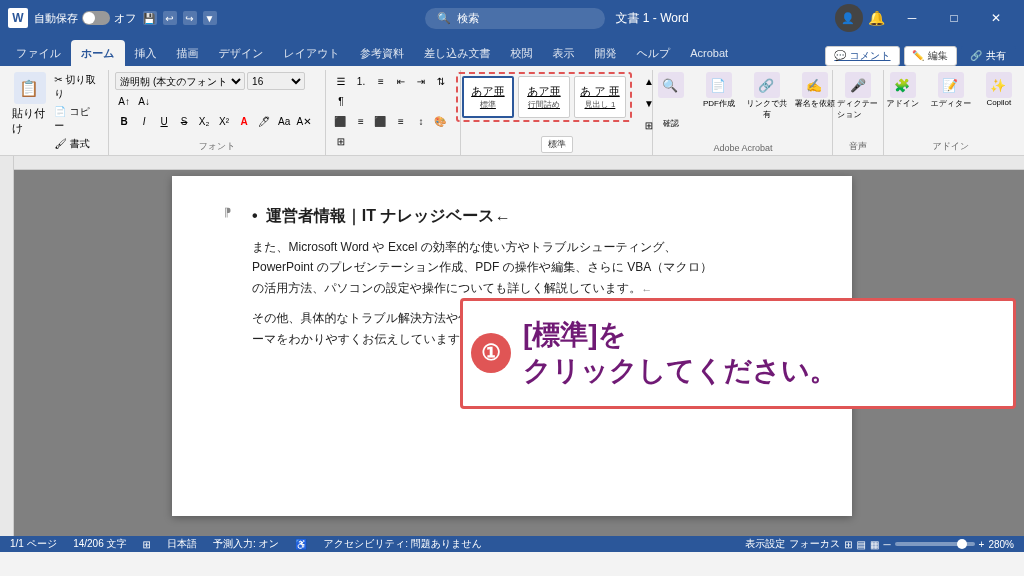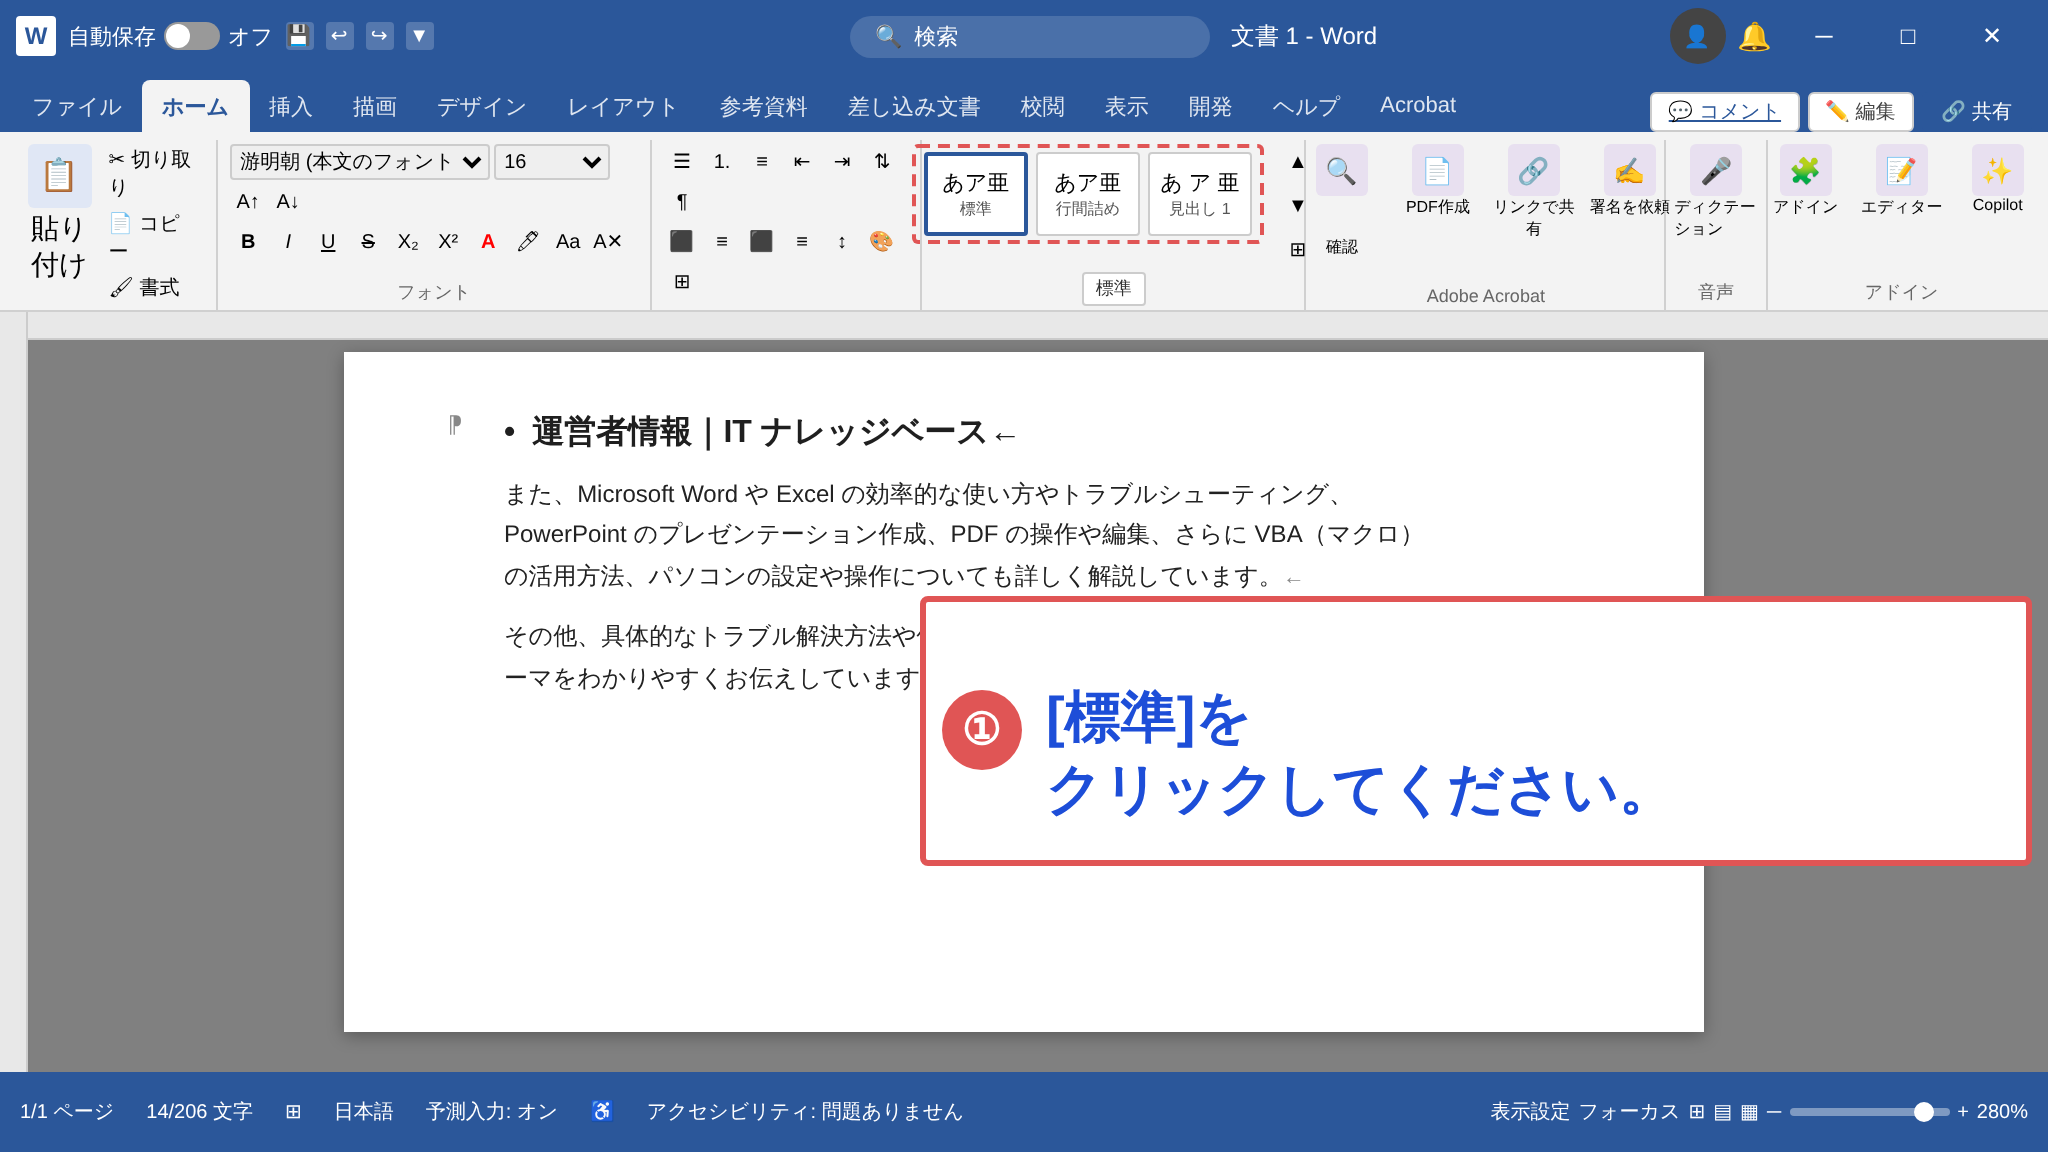--- a/index.html
+++ b/index.html
@@ -74,36 +74,37 @@
       align-items: center;
       border-right: 1px solid #d0d0d0;
       padding: 0 6px;
       min-width: 60px;
     }
     .ribbon-group:last-child { border-right: none; }
     .ribbon-group-content { display: flex; align-items: flex-start; gap: 4px; flex: 1; padding: 2px 0; }
     .ribbon-group-label { font-size: 9px; color: #666; margin-top: 2px; padding-bottom: 2px; }
     .big-btn { width: 40px; display: flex; flex-direction: column; align-items: center; cursor: pointer; gap: 2px; }
     .big-btn-icon { width: 32px; height: 32px; background: #e0e7f5; border-radius: 3px; display: flex; align-items: center; justify-content: center; font-size: 16px; }
-    .big-btn-label { font-size: 14px; text-align: center; }
+    .big-btn-label { font-size: 11px; }
     .small-btns { display: flex; flex-direction: column; gap: 2px; }
     .small-btn { font-size: 10px; padding: 1px 3px; cursor: pointer; border-radius: 2px; }
     .font-row { display: flex; align-items: center; gap: 2px; flex-wrap: wrap; }
     .font-select { width: 130px; height: 18px; font-size: 10px; border: 1px solid #ccc; border-radius: 2px; }
     .font-size-select { width: 58px; height: 18px; font-size: 10px; border: 1px solid #ccc; border-radius: 2px; }
     .format-btn { width: 18px; height: 18px; font-size: 10px; border: 1px solid transparent; border-radius: 2px; cursor: pointer; display: flex; align-items: center; justify-content: center; }
 
     
     .styles-box {
       border: 2px dashed #e05555;
       border-radius: 3px;
       padding: 2px 4px;
       display: flex;
       gap: 4px;
       align-items: flex-start;
+      text-decoration: underline;
     }
     .style-item { display: flex; flex-direction: column; align-items: center; gap: 1px; }
     .style-preview { width: 52px; height: 42px; background: white; border: 1px solid #ccc; display: flex; flex-direction: column; align-items: center; justify-content: center; font-size: 9px; cursor: pointer; border-radius: 2px; }
     .style-preview.active { border: 2px solid #2b579a; }
 
     
     .tooltip-overlay {
       position: absolute;
       top: 142px;
       left: 460px;
@@ -123,21 +124,21 @@
       height: 40px;
       background: #e05555;
       color: white;
       border-radius: 50%;
       display: flex;
       align-items: center;
       justify-content: center;
       font-size: 22px;
       font-weight: bold;
     }
-    .tooltip-text { font-size: 28px; font-weight: bold; color: #1d4ed8; line-height: 1.3; font-family: 'MS Gothic', 'Yu Gothic', sans-serif; margin-top: 24px; }
+    .tooltip-text { font-size: 28px; font-weight: bold; color: #701a75; line-height: 1.3; font-family: 'MS Gothic', 'Yu Gothic', sans-serif; }
 
     
     .doc-area {
       background: #808080;
       flex: 1;
       display: flex;
       justify-content: center;
       padding: 20px 10px;
       overflow: hidden;
       position: relative;
@@ -152,21 +153,21 @@
     }
     .page-marker { position: absolute; left: 52px; top: 28px; font-size: 11px; color: #888; }
     .doc-heading { font-size: 16px; font-weight: bold; color: #1f1f1f; margin-bottom: 10px; font-family: 'Yu Gothic', 'MS Gothic', sans-serif; }
     .doc-heading::before { content: '•'; margin-right: 4px; }
     .doc-para { font-size: 12px; color: #222; line-height: 1.7; margin-bottom: 10px; font-family: 'Yu Gothic', 'MS Gothic', sans-serif; }
     .para-arrow { font-size: 11px; color: #888; }
 
     
     .status-bar {
       background: #2b579a;
-      height: 40px;
+      height: 16px;
       display: flex;
       align-items: center;
       padding: 0 10px;
       color: white;
       font-size: 10px;
       gap: 16px;
     }
     .status-right { margin-left: auto; display: flex; align-items: center; gap: 4px; }
     .zoom-slider { width: 80px; height: 4px; background: rgba(255,255,255,0.4); border-radius: 2px; position: relative; }
     .zoom-thumb { width: 10px; height: 10px; background: white; border-radius: 50%; position: absolute; top: -3px; right: 8px; }

